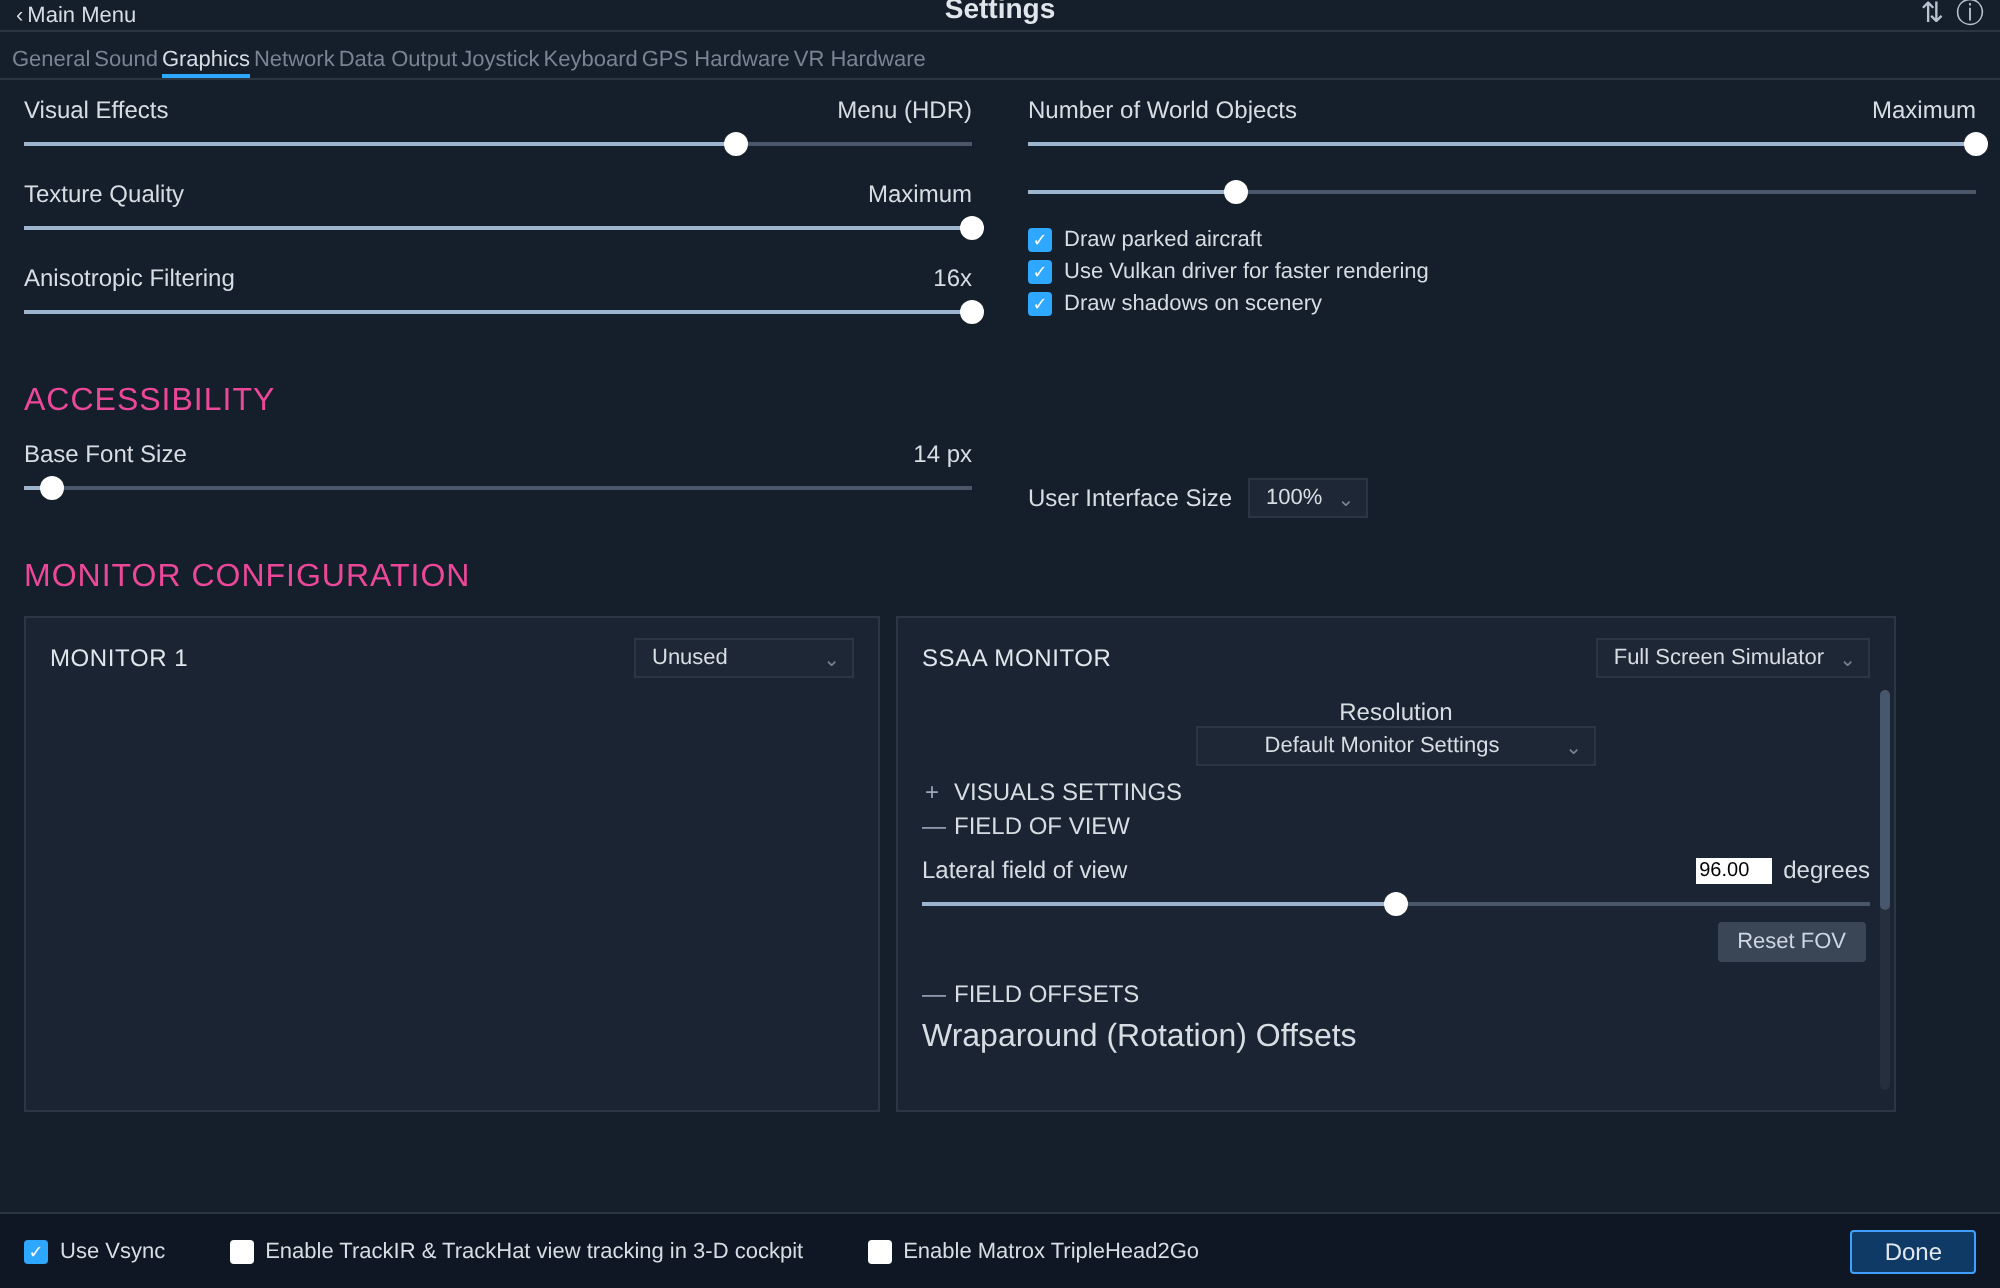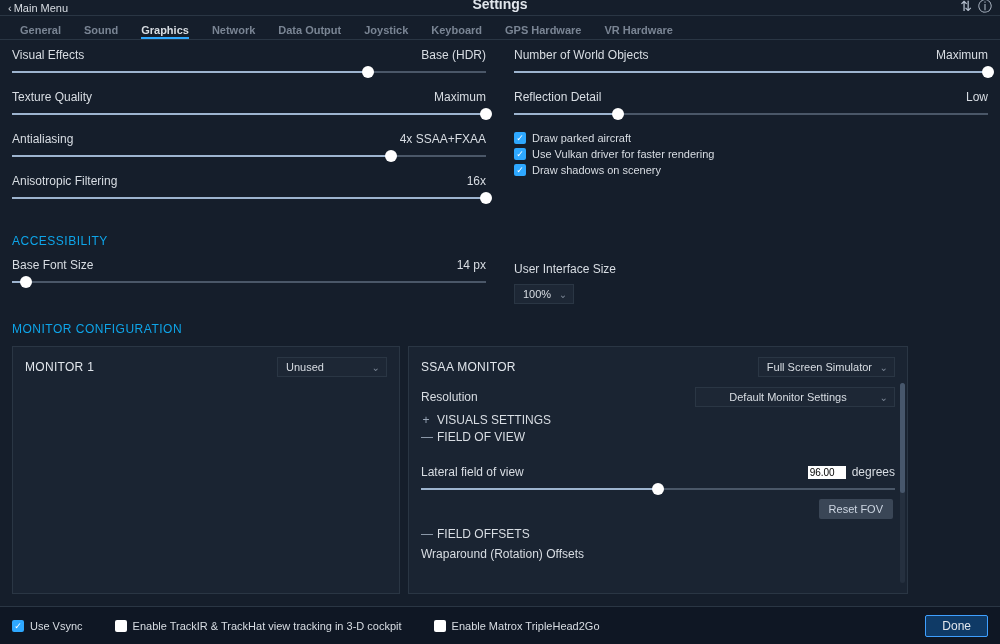--- a/index.html
+++ b/index.html
@@ -4,60 +4,60 @@
 <style>
   * { box-sizing: border-box; margin: 0; padding: 0; }
   html, body { width: 1000px; height: 644px; overflow: hidden; font-family: Arial, Helvetica, sans-serif; background: #0a0f18; color: #d8dde3; font-size: 12px; }
   .window { width: 1000px; height: 644px; background: #151e2b; position: relative; }
   .topbar { display: flex; align-items: center; height: 16px; border-bottom: 1px solid #2a3644; padding: 0 8px; position: relative; }
   .back-link { display: flex; align-items: center; color: #d8dde3; font-size: 11px; cursor: pointer; }
   .back-chev { margin-right: 2px; font-size: 11px; }
   .title-center { position: absolute; left: 0; right: 0; text-align: center; top: -4px; font-size: 14px; font-weight: 600; color: #e1e6ec; pointer-events: none; }
   .topbar-right { position: absolute; right: 8px; top: -2px; display: flex; gap: 6px; color: #b8c2d0; }
   .topbar-right span { font-size: 14px; }
-  .tabs { display: flex; gap: 23px; padding: 8px 12px 0 20px; border-bottom: 1px solid #2a3644; height: 24px; font-weight: bold; }
+  .tabs { display: flex; gap: 2px; padding: 8px 12px 0 6px; border-bottom: 1px solid #2a3644; height: 24px; }
   .tab { color: #7a8594; font-size: 11px; padding-bottom: 6px; cursor: pointer; }
   .tab.active { color: #d8dde3; border-bottom: 2px solid #2ea8ff; }
   .content { padding: 8px 12px 12px 12px; height: 558px; overflow: hidden; }
   .cols { display: flex; gap: 28px; }
   .col { flex: 1; }
   .slider-row { margin-bottom: 12px; }
   .slider-head { display: flex; justify-content: space-between; font-size: 12px; color: #d8dde3; margin-bottom: 4px; }
   .slider-track { position: relative; height: 12px; }
   .track-line { position: absolute; top: 5px; left: 0; right: 0; height: 2px; background: #4a5768; }
   .track-fill { position: absolute; top: 5px; left: 0; height: 2px; background: #9db4cf; }
   .thumb { position: absolute; top: 0; width: 12px; height: 12px; border-radius: 50%; background: #fff; margin-left: -6px; }
   .hint-text { text-align: right; font-size: 10px; color: #7a8594; margin-top: 2px; }
   .chk-row { display: flex; align-items: center; gap: 6px; margin-bottom: 4px; font-size: 11px; }
   .chk { width: 12px; height: 12px; background: #2ea8ff; display: inline-flex; align-items: center; justify-content: center; color: #fff; font-size: 9px; border-radius: 2px; }
   .chk.off { background: #fff; }
   .chk.off::after { content: ""; }
   .chk.on::after { content: "✓"; }
-  .section-title { font-size: 12px; color: #0ea5e9; letter-spacing: 0.5px; margin: 18px 0 10px 0; }
-  .ui-size-row { display: flex; align-items: flex-start; gap: 8px; font-size: 12px; margin-top: 4px; flex-direction: column;}
+  .section-title { font-size: 16px; color: #ec4899; letter-spacing: 0.5px; margin: 18px 0 10px 0; }
+  .ui-size-row { display: flex; align-items: center; gap: 8px; font-size: 12px; margin-top: 19px;}
   .dropdown { background: #1d2735; border: 1px solid #2a3644; padding: 3px 22px 3px 8px; position: relative; color: #d8dde3; font-size: 11px; min-width: 50px; display: inline-block; }
   .dropdown .chev { position: absolute; right: 6px; top: 4px; color: #7a8594; font-size: 10px; }
   .monitors { display: flex; gap: 8px; margin-top: 6px; height: 248px; }
   .monitor-panel { background: #1a2432; border: 1px solid #2a3644; padding: 10px 12px; color: #d8dde3; }
-  .m1 { width: 388px; }
+  .m1 { width: 428px; }
   .mmain { width: 500px; position: relative; }
   .m2 { flex: 1; min-width: 60px; }
   .panel-head { display: flex; justify-content: space-between; align-items: center; margin-bottom: 10px; }
   .panel-title { font-size: 12px; color: #e1e6ec; letter-spacing: 0.3px; }
   .dd-wide { min-width: 110px; }
   .dd-wider { min-width: 200px; text-align: center; }
-  .label-row { display: flex; justify-content: space-between; font-size: 12px; margin-bottom: 6px; align-items: center;}
+  .label-row { display: flex; justify-content: space-between; font-size: 12px; margin-bottom: 6px; align-items: center; flex-direction: column;}
   .expander { display: flex; align-items: center; gap: 6px; font-size: 12px; color: #d8dde3; margin: 3px 0; }
   .exp-icon { width: 10px; text-align: center; color: #9aa7b8; font-size: 12px; }
-  .fov-row { display: flex; justify-content: space-between; align-items: center; font-size: 12px; margin-top: 21px;}
+  .fov-row { display: flex; justify-content: space-between; align-items: center; font-size: 12px; margin-top: 8px;}
   .fov-right { display: flex; align-items: center; gap: 6px;}
   .fov-input { width: 38px; background: #fff; color: #000; font-size: 10px; padding: 1px 2px; border: none;}
   .mmain .slider-track { margin-top: 4px; }
   .reset-btn { position: absolute; right: 14px; bottom: 74px; background: #3a4656; color: #cdd6e2; font-size: 11px; padding: 4px 10px; border-radius: 2px; cursor: pointer;}
-  .section-line { font-size: 12px; color: #d8dde3; margin-top: 6px;}
+  .section-line { font-size: 16px; color: #d8dde3; margin-top: 6px;}
   .footer { position: absolute; bottom: 0; left: 0; right: 0; height: 38px; background: #0f1724; display: flex; align-items: center; padding: 0 12px; gap: 32px; border-top: 1px solid #2a3644; }
   .footer .chk-row { margin-bottom: 0; }
   .done-btn { margin-left: auto; background: #0f3a66; border: 1px solid #3fa0ff; color: #e1e6ec; padding: 3px 16px; font-size: 12px; border-radius: 2px; cursor: pointer;}
   .scrollbar { position: absolute; right: 2px; top: 36px; bottom: 10px; width: 5px; background: #25303f; border-radius: 3px;}
   .scroll-thumb { position: absolute; top: 0; width: 5px; height: 110px; background: #47576c; border-radius: 3px;}
 </style>
 </head>
 <body>
 
 <div class="window">
@@ -85,48 +85,37 @@
       <div class="tab">GPS Hardware</div>
       <div class="tab">VR Hardware</div>
     </div>
 
   <div class="content">
     <div class="cols">
       <div class="col" id="left-sliders">
           <div class="slider-row">
             <div class="slider-head">
               <span>Visual Effects</span>
-              <span>Base (HDR)</span>
+              <span>Menu (HDR)</span>
             </div>
             <div class="slider-track">
               <div class="track-line"></div>
               <div class="track-fill" style="width:75%"></div>
               <div class="thumb" style="left:75%"></div>
             </div>
           </div>
           <div class="slider-row">
             <div class="slider-head">
               <span>Texture Quality</span>
               <span>Maximum</span>
             </div>
             <div class="slider-track">
               <div class="track-line"></div>
               <div class="track-fill" style="width:100%"></div>
               <div class="thumb" style="left:100%"></div>
-            </div>
-          </div>
-          <div class="slider-row">
-            <div class="slider-head">
-              <span>Antialiasing</span>
-              <span>4x SSAA+FXAA</span>
-            </div>
-            <div class="slider-track">
-              <div class="track-line"></div>
-              <div class="track-fill" style="width:80%"></div>
-              <div class="thumb" style="left:80%"></div>
             </div>
           </div>
           <div class="slider-row">
             <div class="slider-head">
               <span>Anisotropic Filtering</span>
               <span>16x</span>
             </div>
             <div class="slider-track">
               <div class="track-line"></div>
               <div class="track-fill" style="width:100%"></div>
@@ -141,24 +130,20 @@
                 <span>Number of World Objects</span>
                 <span>Maximum</span>
               </div>
               <div class="slider-track">
                 <div class="track-line"></div>
                 <div class="track-fill" style="width:100%"></div>
                 <div class="thumb" style="left:100%"></div>
               </div>
             </div>
             <div class="slider-row">
-              <div class="slider-head">
-                <span>Reflection Detail</span>
-                <span>Low</span>
-              </div>
               <div class="slider-track">
                 <div class="track-line"></div>
                 <div class="track-fill" style="width:22%"></div>
                 <div class="thumb" style="left:22%"></div>
               </div>
             </div>
           </div>
         <div id="right-checks">
             <div class="chk-row">
               <span class="chk on"></span>

